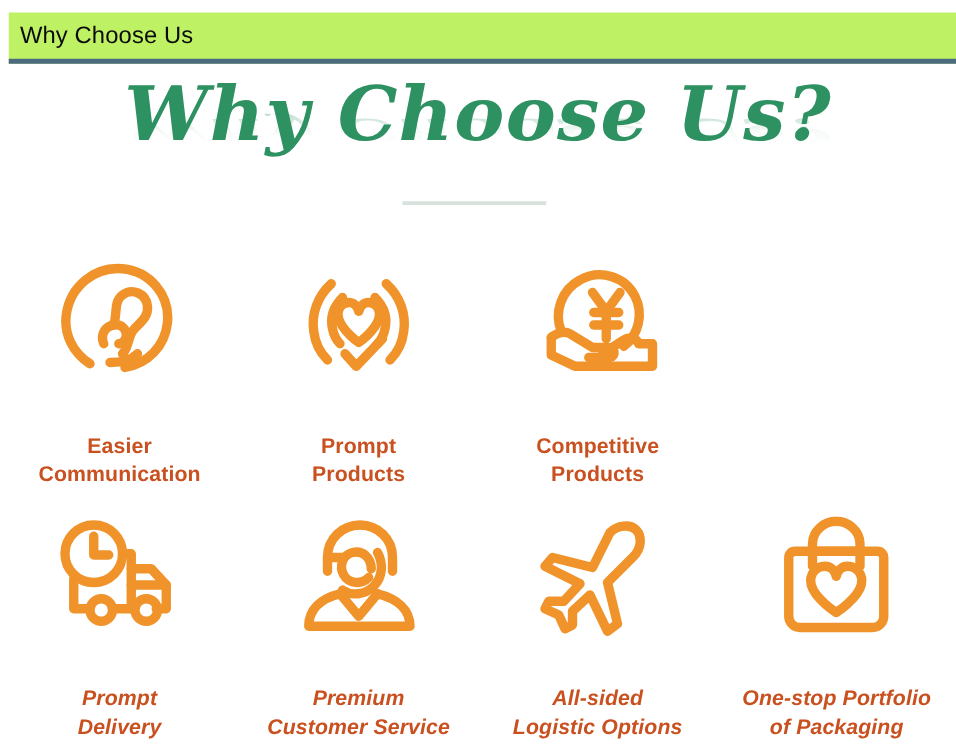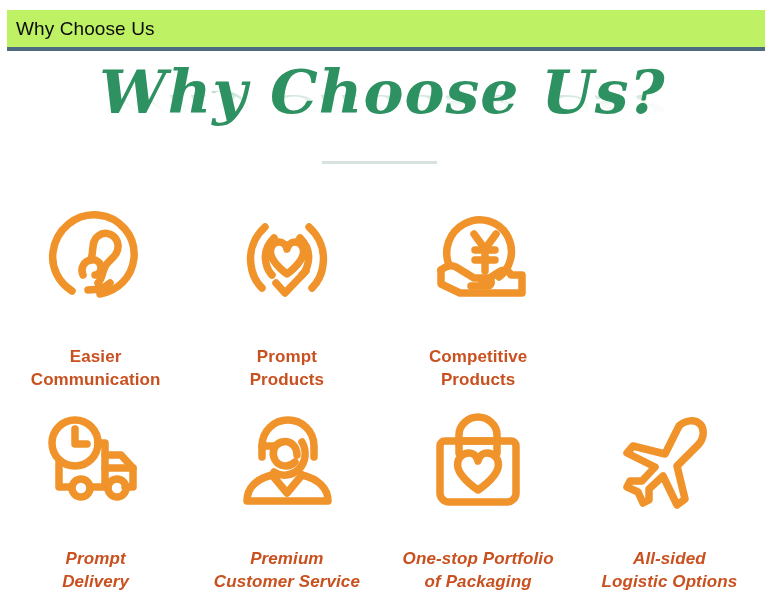--- a/index.html
+++ b/index.html
@@ -242,36 +242,36 @@
         </svg>
       </div>
       <div class="feature-label">Premium
 Customer Service</div>
     </div>
 
     <div class="feature-cell">
       <div class="feature-icon">
         <svg width="100" height="96" viewBox="0 0 100 96">
           <g fill="none" stroke="#f0932b" stroke-width="7.5" stroke-linecap="round" stroke-linejoin="round">
+            <path d="M60 13 C66 7 76 6 81 11 C86 16 85 26 79 32 L58 53 L66 86 L58 92 L44 63 L30 76 L30 87 L24 90 L19 79 L8 74 L11 68 H23 L36 54 L8 40 L14 33 L46 41 Z"></path>
+          </g>
+        </svg>
+      </div>
+      <div class="feature-label">All-sided
+Logistic Options</div>
+    </div>
+
+    <div class="feature-cell">
+      <div class="feature-icon">
+        <svg width="100" height="96" viewBox="0 0 100 96">
+          <g fill="none" stroke="#f0932b" stroke-width="7.5" stroke-linecap="round" stroke-linejoin="round">
             <path d="M17 28 H83 C86 28 88 30 88 33 V80 C88 85 84 89 79 89 H21 C16 89 12 85 12 80 V33 C12 30 14 28 17 28 Z"></path>
             <path d="M31 40 V22 C31 12 40 4 50 4 C60 4 69 12 69 22 V40"></path>
             <path d="M36 28 H64"></path>
             <path d="M50 77 C50 77 33 66 30 55 C28 46 34 40 41 40 C46 40 49 44 50 48 C51 44 54 40 59 40 C66 40 72 46 70 55 C67 66 50 77 50 77 Z"></path>
           </g>
         </svg>
       </div>
       <div class="feature-label">One-stop Portfolio
 of Packaging</div>
     </div>
-
-    <div class="feature-cell">
-      <div class="feature-icon">
-        <svg width="100" height="96" viewBox="0 0 100 96">
-          <g fill="none" stroke="#f0932b" stroke-width="7.5" stroke-linecap="round" stroke-linejoin="round">
-            <path d="M60 13 C66 7 76 6 81 11 C86 16 85 26 79 32 L58 53 L66 86 L58 92 L44 63 L30 76 L30 87 L24 90 L19 79 L8 74 L11 68 H23 L36 54 L8 40 L14 33 L46 41 Z"></path>
-          </g>
-        </svg>
-      </div>
-      <div class="feature-label">All-sided
-Logistic Options</div>
-    </div>
   </div>
 </div>
 
 </body></html>

